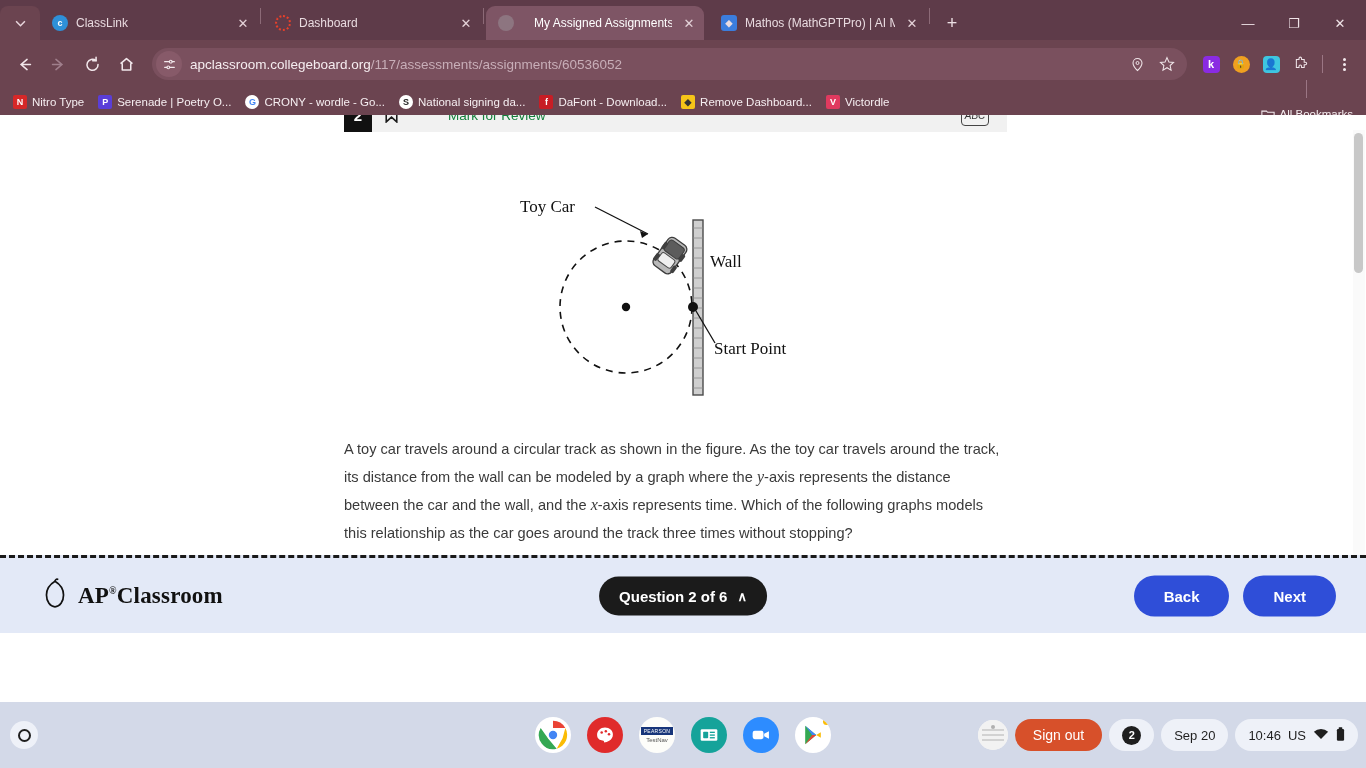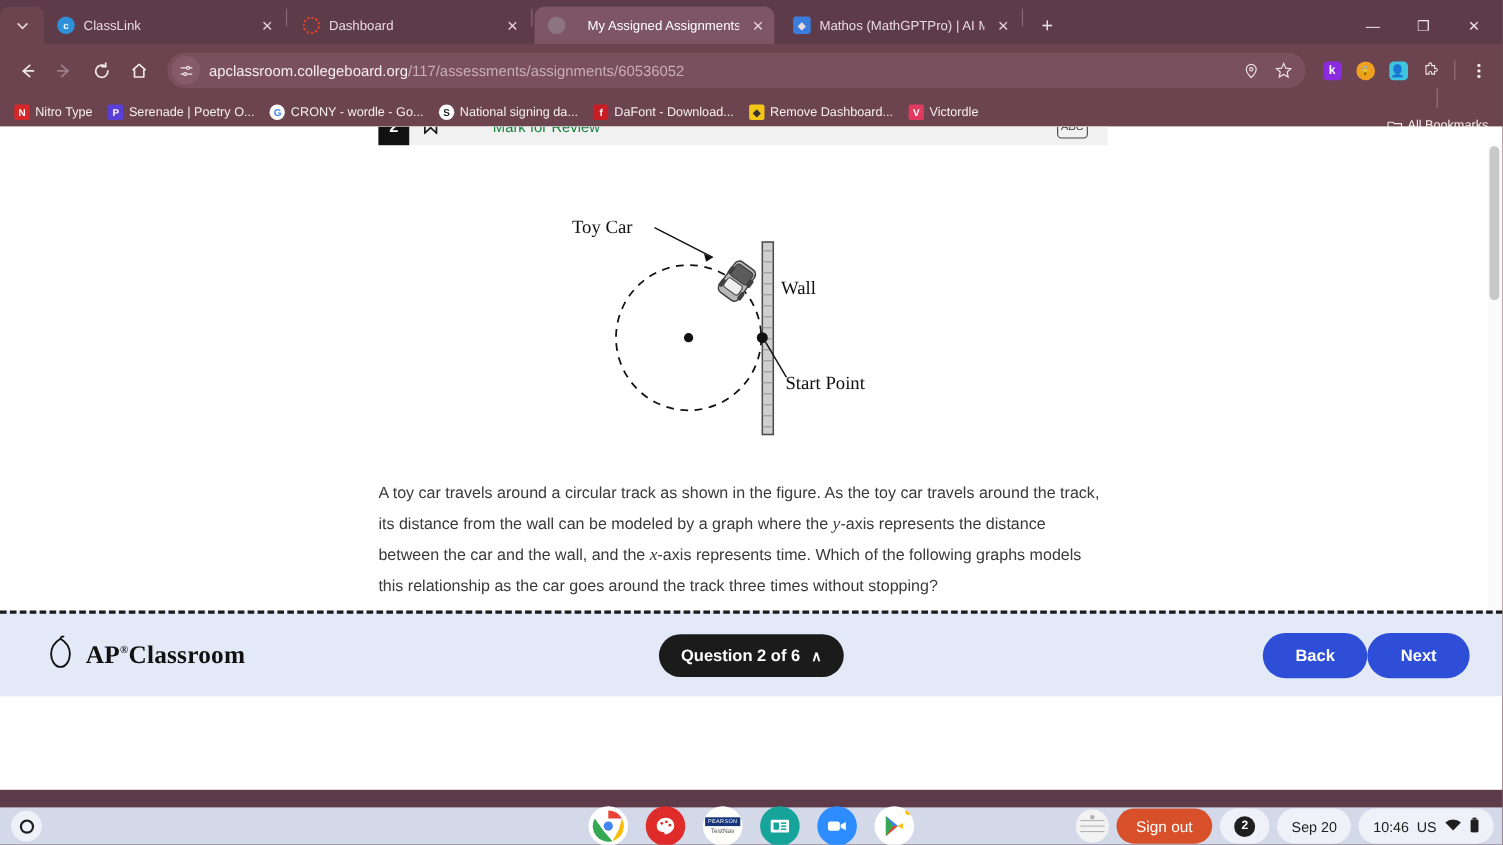--- a/index.html
+++ b/index.html
@@ -230,31 +230,31 @@
   .qpill {
     position: absolute; left: 50%; top: 50%;
     transform: translate(-50%, -50%);
     background: #1b1b1b; color: #fff; border-radius: 22px;
     padding: 11px 20px; font-size: 15px; font-weight: bold;
     display: flex; align-items: center; gap: 10px;
   }
   .chev { font-size: 13px; line-height: 1; }
   .navbtns {
     position: absolute; right: 30px; top: 50%;
-    transform: translateY(-50%); display: flex; 
+    transform: translateY(-50%); display: flex; gap: 14px;
   }
   .bluebtn {
     background: #2f4ed8; color: #fff; border: none; border-radius: 22px;
     padding: 12px 30px; font-size: 15px; font-weight: bold;
     font-family: "Liberation Sans", sans-serif;
   }
 
   
   .shelf {
-    position: absolute; left: 0; bottom: 0; width: 1366px; height: 34px;
+    position: absolute; left: 0; bottom: 0; width: 1366px; height: 66px;
     background: #d3d9e8;
     display: flex; align-items: center;
   }
   .launcher {
     position: absolute; left: 10px; top: 50%; transform: translateY(-50%);
     width: 28px; height: 28px; border-radius: 50%; background: #eef1f8;
     display: flex; align-items: center; justify-content: center;
   }
   .launcher-ring {
     width: 13px; height: 13px; border: 2.2px solid #1f1f1f; border-radius: 50%;

